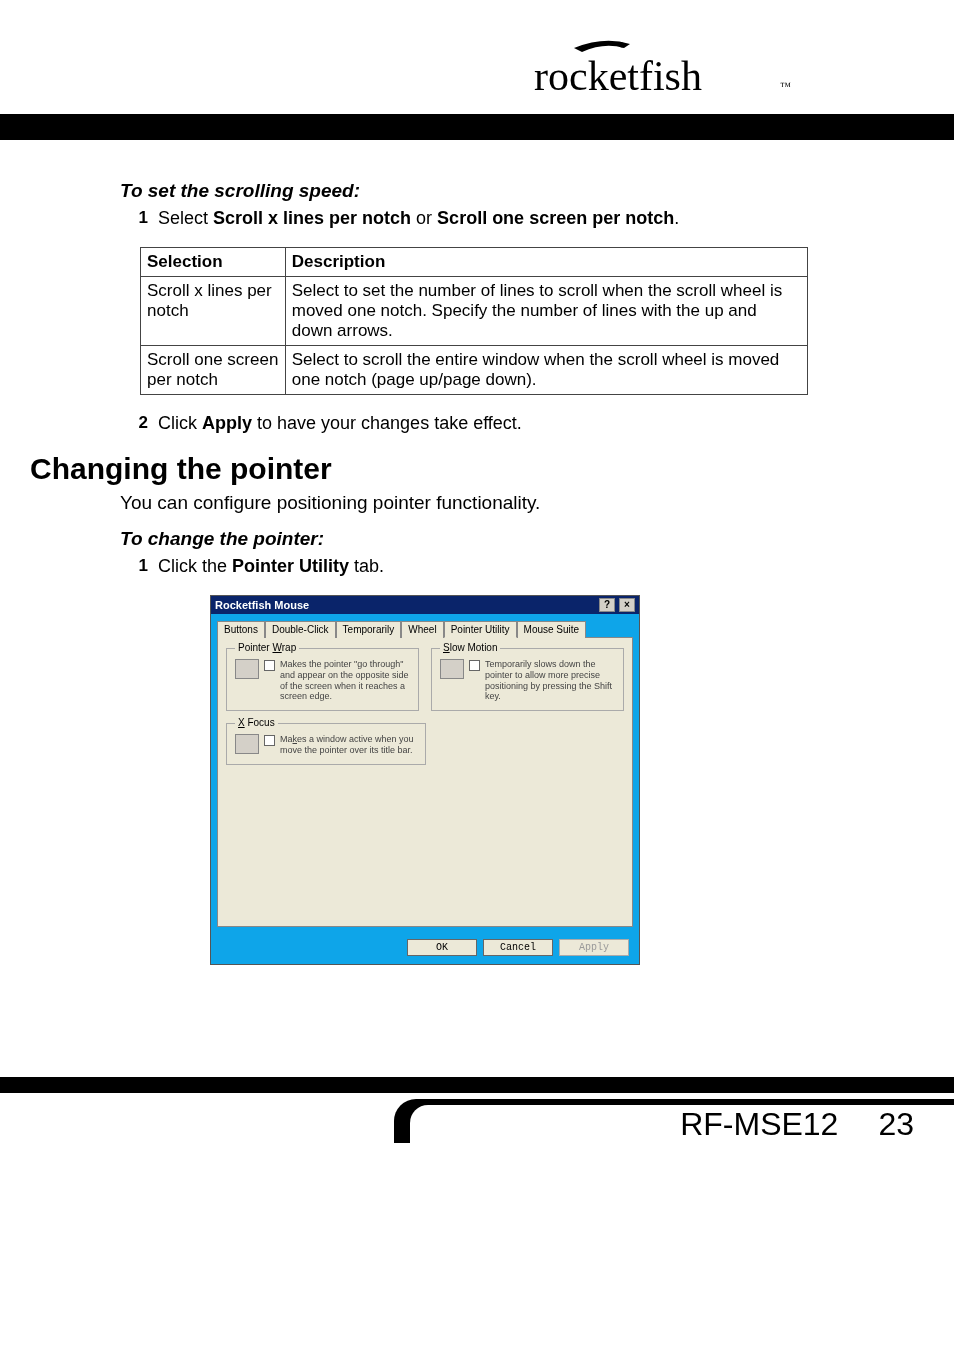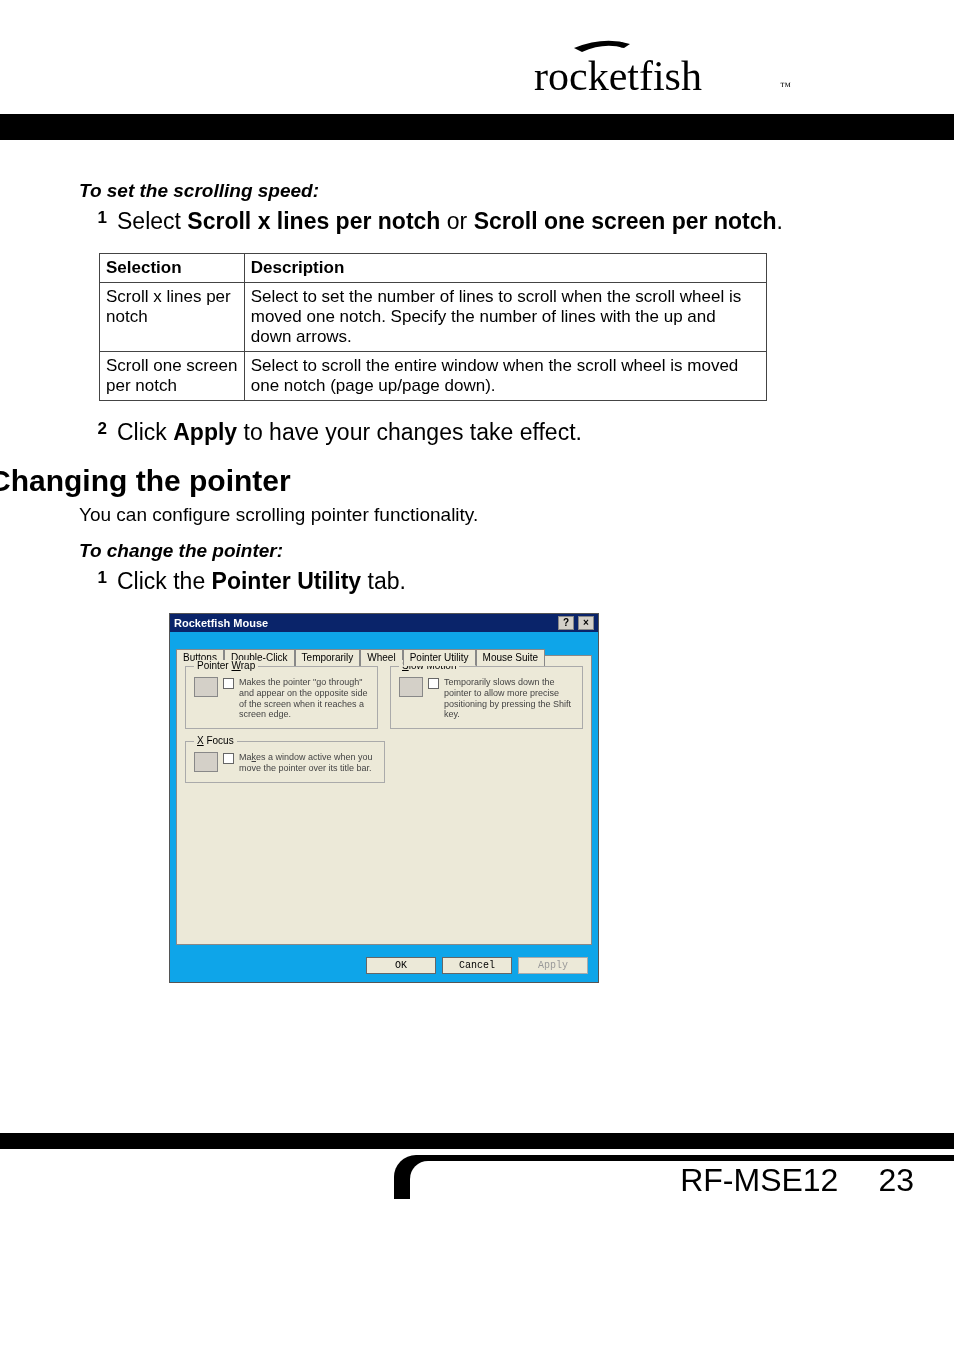--- a/index.html
+++ b/index.html
@@ -14,42 +14,42 @@
   .logo-area {
     text-align: right;
     padding: 30px 120px 10px 0;
   }
   .logo-area svg { display: inline-block; }
   .header-bar {
     height: 26px;
     background: #000;
   }
   .content {
-    padding: 30px 90px 40px 79px;
+    padding: 30px 90px 40px 120px;
   }
   .subheading-italic {
     font-weight: bold;
     font-style: italic;
     font-size: 19px;
     margin: 10px 0 6px 0;
   }
   .numbered-item {
     display: flex;
     align-items: flex-start;
     margin: 4px 0 18px 0;
   }
   .num {
     width: 28px;
     text-align: right;
     font-weight: bold;
     font-size: 17px;
     flex-shrink: 0;
   }
   .numtext {
-    font-size: 23px;
+    font-size: 18px;
     margin-left: 10px;
   }
   table.desc {
     border-collapse: collapse;
     margin: 8px 0 18px 20px;
     width: 668px;
     font-size: 17px;
   }
   table.desc th, table.desc td {
     border: 1px solid #444;
@@ -109,21 +109,21 @@
     gap: 0;
     font-size: 10px;
   }
   .tab {
     padding: 2px 6px;
     border: 1px solid #888;
     border-bottom: none;
     background: #ece9d8;
     margin-right: 0px;
     position: relative;
-    top: 11px;
+    top: 1px;
   }
   .tab.active {
     background: #ece9d8;
     border-bottom: 1px solid #ece9d8;
     z-index: 2;
   }
   .tabpanel {
     margin: 0 6px 6px 6px;
     border: 1px solid #888;
     padding: 10px 8px 110px 8px;
@@ -184,21 +184,21 @@
   .dbtn {
     width: 70px;
     text-align: center;
     border: 1px solid #666;
     background: #ece9d8;
     font-size: 10px;
     padding: 2px 0;
   }
   .dbtn.disabled { color: #999; border-color: #aaa; }
   .footer {
-    margin-top: 110px;
+    margin-top: 72px;
   }
   .footer-bar1 { height: 16px; background: #000; }
   .pill {
     position: relative;
     width: 560px;
     height: 44px;
   }
   .pill-black {
     position: absolute;
     left: 0; top: 0;
@@ -263,21 +263,21 @@
     </table>
 
   <div class="numbered-item">
     <div class="num">2</div>
     <div class="numtext">
       <span>Click </span><b>Apply</b><span> to have your changes take effect.</span>
     </div>
   </div>
 
   <h2 class="section">Changing the pointer</h2>
-  <div class="bodytext">You can configure scrolling pointer functionality.</div>
+  <div class="bodytext">You can configure positioning pointer functionality.</div>
   <div class="subheading-italic">To change the pointer:</div>
   <div class="numbered-item">
     <div class="num">1</div>
     <div class="numtext">
       <span>Click the </span><b>Pointer Utility</b><span> tab.</span>
     </div>
   </div>
 
   <div class="dialog-wrap">
     <div class="dialog">

